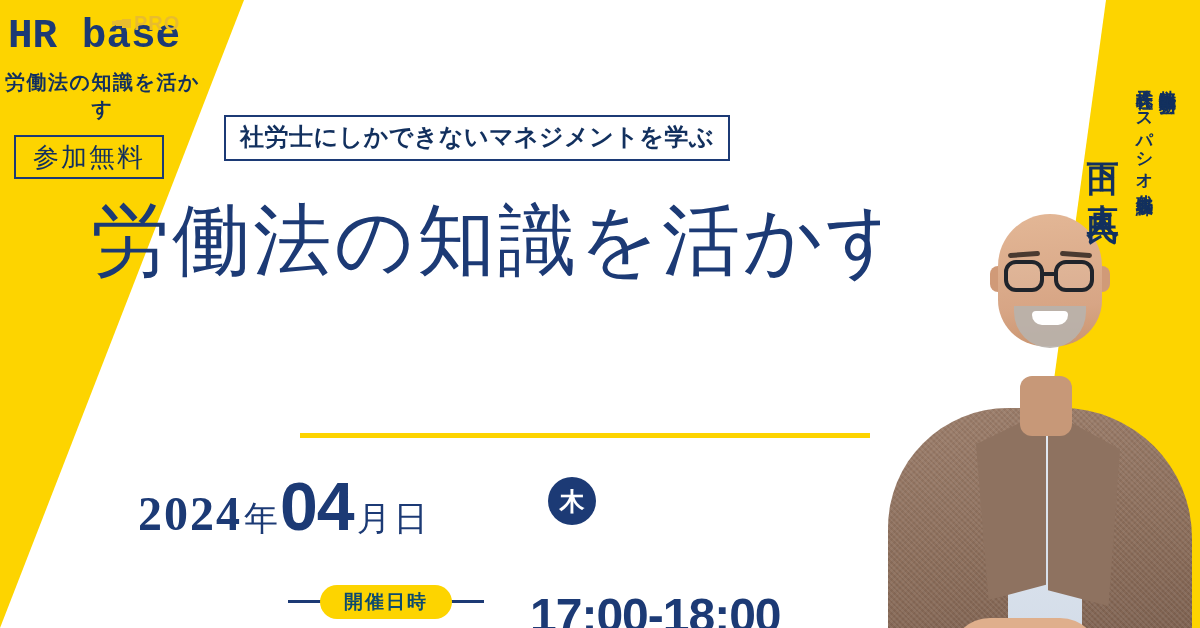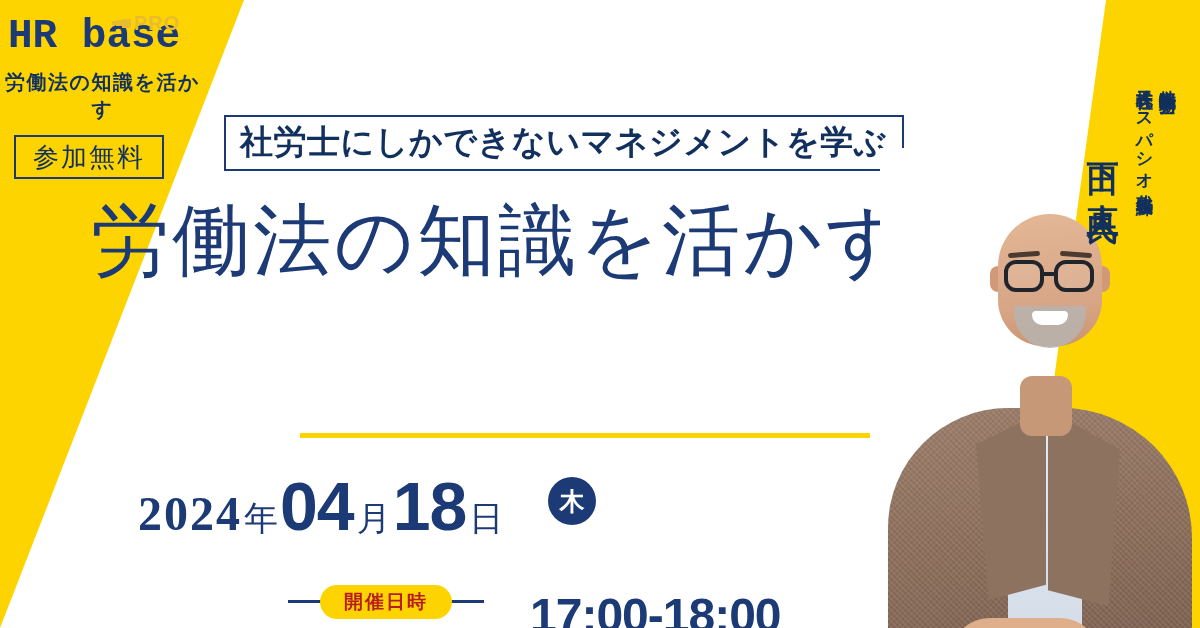--- a/index.html
+++ b/index.html
@@ -87,21 +87,21 @@
 
   
   .subtitle-box {
     position:absolute; left:224px; top:115px;
     padding:7px 14px 9px 14px;
     border:2px solid #1C3A75;
     background:#ffffff;
     z-index:4;
   }
   .subtitle-box span {
-    font-size:33px; font-weight:bold; color:#12305E;
+    font-size:24px; font-weight:bold; color:#12305E;
     letter-spacing:0.5px; white-space:nowrap; line-height:1.1;margin-top:28px;
   }
 
   
   .headline {
     position:absolute; left:0; top:196px;
     width:1000px;
     z-index:4;
     text-align:center;
   }
@@ -152,21 +152,21 @@
     font-size:25px; font-weight:bold; z-index:5;
   }
 
   
   .time-row {
     position:absolute; left:288px; top:563px;
     display:flex; align-items:center; z-index:4;
   }
   .rule-seg { width:50px; height:3px; background:#1C3A75; }
   .pill {
-    background:#FDD400; color:#b91c1c;
+    background:#FDD400; color:#0c4a6e;
     border-radius:20px;
     padding:7px 24px 8px 24px;
     font-size:19px; font-weight:bold; letter-spacing:2px;
     margin:0 -18px; position:relative; z-index:2;
     line-height:1;
   }
   .time-text {
     margin-left:46px;
     font-size:48px; font-weight:bold; color:#1C3A75;
     letter-spacing:-1px; line-height:1;margin-top:29px;
@@ -297,21 +297,20 @@
     <div class="headline-l1">労働法の知識を活かす</div>
   </div>
 
   <div class="rule"></div>
 
   <div class="date-row">
     <span class="d-year">2024</span>
     <span class="d-unit-year">年</span>
     <span class="d-big">04</span>
     <span class="d-unit">月</span>
-    <span class="d-big">18</span>
     <span class="d-unit">日</span>
   </div>
   <div class="dow-badge">
     <span>木</span>
   </div>
 
   <div class="time-row">
     <span class="rule-seg"></span>
     <span class="pill">開催日時</span>
     <span class="rule-seg"></span>

